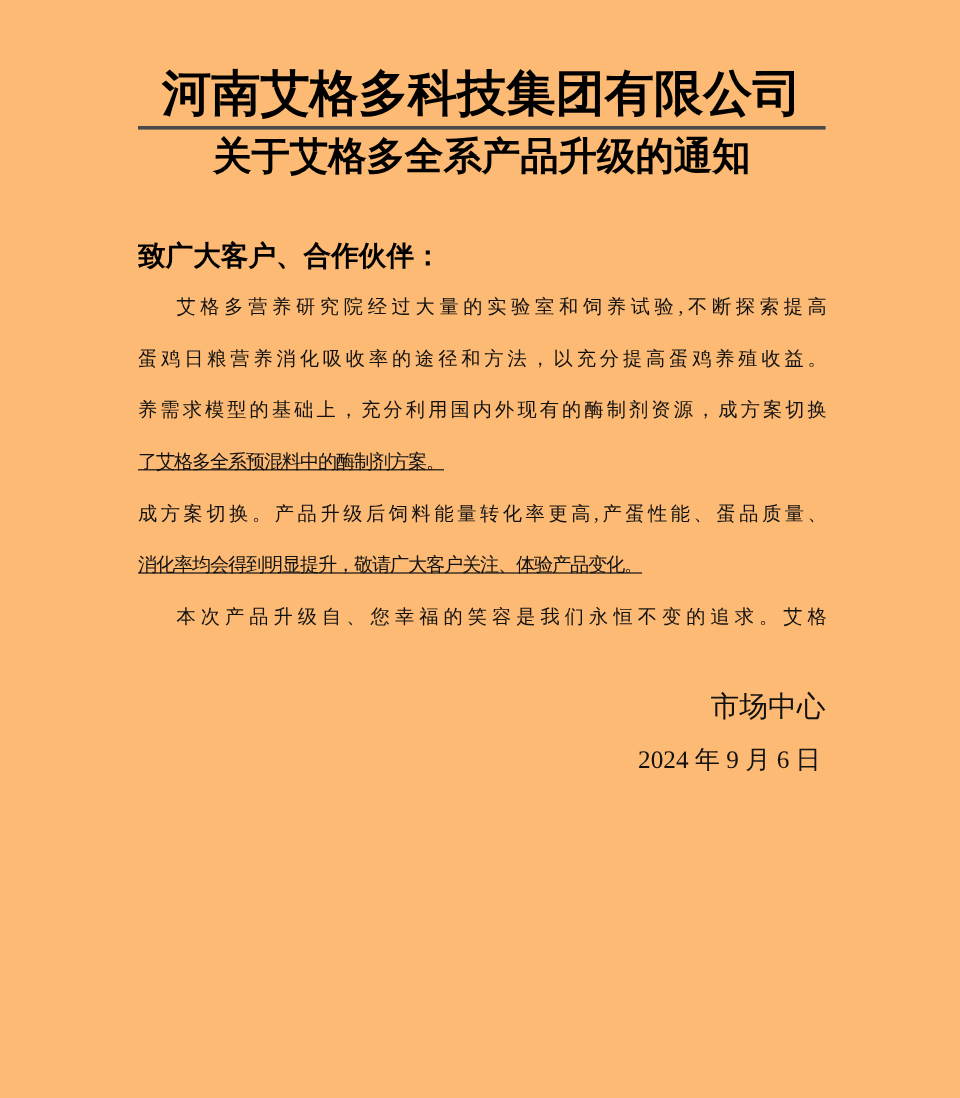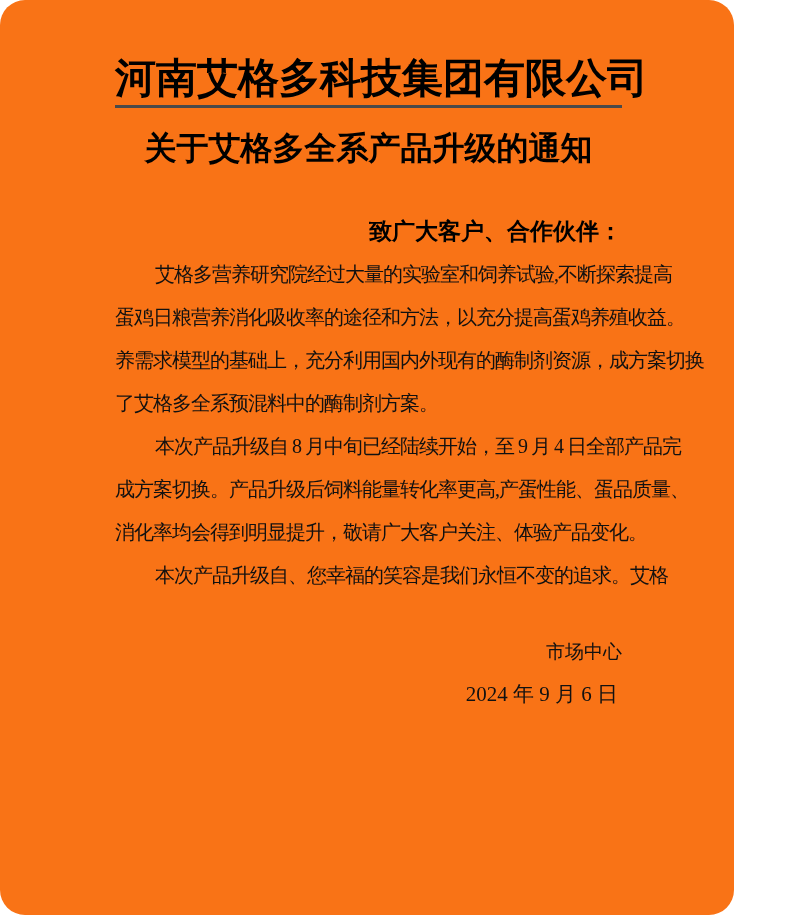--- a/index.html
+++ b/index.html
@@ -5,25 +5,24 @@
   * { margin: 0; padding: 0; box-sizing: border-box; }
   html, body { background: #ffffff; }
   body {
     width: 800px;
     height: 915px;
     font-family: "Liberation Serif", "DejaVu Serif", serif;
     color: #1a1a1a;
     overflow: hidden;
   }
   .page {
-    width: 734px;
+    width: 800px;
     height: 915px;
     padding: 53px 112px 0 115px;
-    background: #f97316;
-    border-radius: 25px;
+    background: #fdba74;
   }
   .company-name {
     text-align: center;
     font-size: 41px;
     line-height: 50px;
     font-weight: bold;
     color: #000000;
     letter-spacing: 0px;
     white-space: nowrap;
   }
@@ -39,52 +38,52 @@
     border-top: 3px solid #4a4a4a;
     margin-top: 2px;
     width: 100%;
   }
   .notice-title {
     text-align: center;
     font-size: 32px;
     line-height: 44px;
     font-weight: bold;
     color: #000000;
-    margin-top: 18px;
+    margin-top: 0;
     white-space: nowrap;
   }
   .salutation {
     margin-top: 40px;
     font-size: 23px;
     line-height: 43px;
     font-weight: bold;
     color: #000000;
-    text-align: right;
   }
   .bodyline {
-    font-size: 20px;
+    font-size: 16px;
     line-height: 43px;
     letter-spacing: -1px;
     color: #111111;
     text-align: justify;
     text-align-last: justify;
     text-justify: inter-character;
     white-space: nowrap;
   }
   .bodyline.pfirst { text-indent: 2em; }
   .bodyline.plast {
     text-align: center;
     text-align-last: left;
+    text-decoration: underline;
   }
   .signature {
     margin-top: 33px;
     text-align: right;
   }
   .signature .dept {
-    font-size: 19px;
+    font-size: 24px;
     line-height: 43px;
     color: #111111;
   }
   .signature .date {
     font-size: 21px;
     line-height: 43px;
     color: #111111;
     padding-right: 4px;
   }
 </style>
@@ -103,21 +102,20 @@
   <div class="salutation">致广大客户、合作伙伴：</div>
 
   <div class="paragraph">
     <div class="bodyline pfirst">艾格多营养研究院经过大量的实验室和饲养试验,不断探索提高</div>
     <div class="bodyline">蛋鸡日粮营养消化吸收率的途径和方法，以充分提高蛋鸡养殖收益。</div>
     <div class="bodyline">养需求模型的基础上，充分利用国内外现有的酶制剂资源，成方案切换</div>
     <div class="bodyline plast">了艾格多全系预混料中的酶制剂方案。</div>
   </div>
 
   <div class="paragraph">
-    <div class="bodyline pfirst">本次产品升级自 8 月中旬已经陆续开始，至 9 月 4 日全部产品完</div>
     <div class="bodyline">成方案切换。产品升级后饲料能量转化率更高,产蛋性能、蛋品质量、</div>
     <div class="bodyline plast">消化率均会得到明显提升，敬请广大客户关注、体验产品变化。</div>
   </div>
 
   <div class="paragraph">
     <div class="bodyline pfirst">本次产品升级自、您幸福的笑容是我们永恒不变的追求。艾格</div>
   </div>
 
   <div class="signature">
     <div class="dept">市场中心</div>

